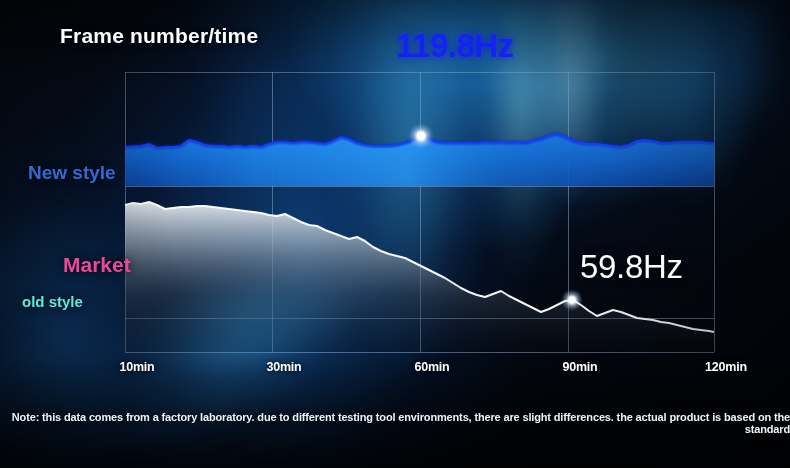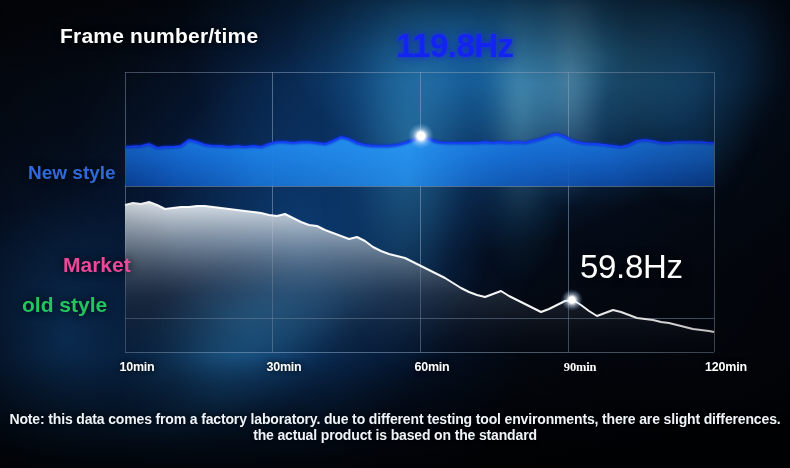--- a/index.html
+++ b/index.html
@@ -122,23 +122,23 @@
     top: 253px;
     font-size: 21px;
     font-weight: bold;
     color: #ec4899;
     text-shadow: 0 0 8px rgba(0,0,0,0.85);
     margin-left: 30px;
   }
   .series-old-2 {
     left: 22px;
     top: 293px;
-    font-size: 21px;
-    font-weight: bold;
-    color: #22c55e;
+    font-size: 15px;
+    font-weight: bold;
+    color: #5eead4;
     text-shadow: 0 0 8px rgba(0,0,0,0.85);
   }
 
   .xticks {
     position: absolute;
     left: 12px;
     top: 360px;
     width: 790px;
     height: 22px;
   }
@@ -151,22 +151,22 @@
     letter-spacing: -0.2px;
     text-shadow: 0 0 5px rgba(0,0,0,0.9);
     white-space: nowrap;
   }
 
   .footnote {
     position: absolute;
     left: 0;
     top: 411px;
     width: 790px;
-    text-align: center;
-    font-size: 14px;
+    text-align: right;
+    font-size: 11px;
     font-weight: bold;
     color: #eef4f9;
     letter-spacing: -0.15px;
     text-shadow: 0 0 4px rgba(0,0,0,0.9);
   }
 </style>
 </head>
 <body>
 
 <div id="root">
@@ -255,18 +255,18 @@
   <div class="lbl hz-old">59.8Hz</div>
 
   <div class="lbl series-new-2">New style</div>
   <div class="lbl series-old-1">Market</div>
   <div class="lbl series-old-2">old style</div>
 
   <div class="xticks" id="xticks">
       <div class="xtick" style="left: 125px;">10min</div>
       <div class="xtick" style="left: 272px;">30min</div>
       <div class="xtick" style="left: 420px; text-align: center;">60min</div>
-      <div class="xtick" style="left: 568px; font-family: Liberation Serif, serif;">90min</div>
+      <div class="xtick" style="left: 568px;">90min</div>
       <div class="xtick" style="left: 714px;">120min</div>
     </div>
 
   <div class="footnote">Note: this data comes from a factory laboratory. due to different testing tool environments, there are slight differences. the actual product is based on the standard</div>
 </div>
 
 </body></html>

